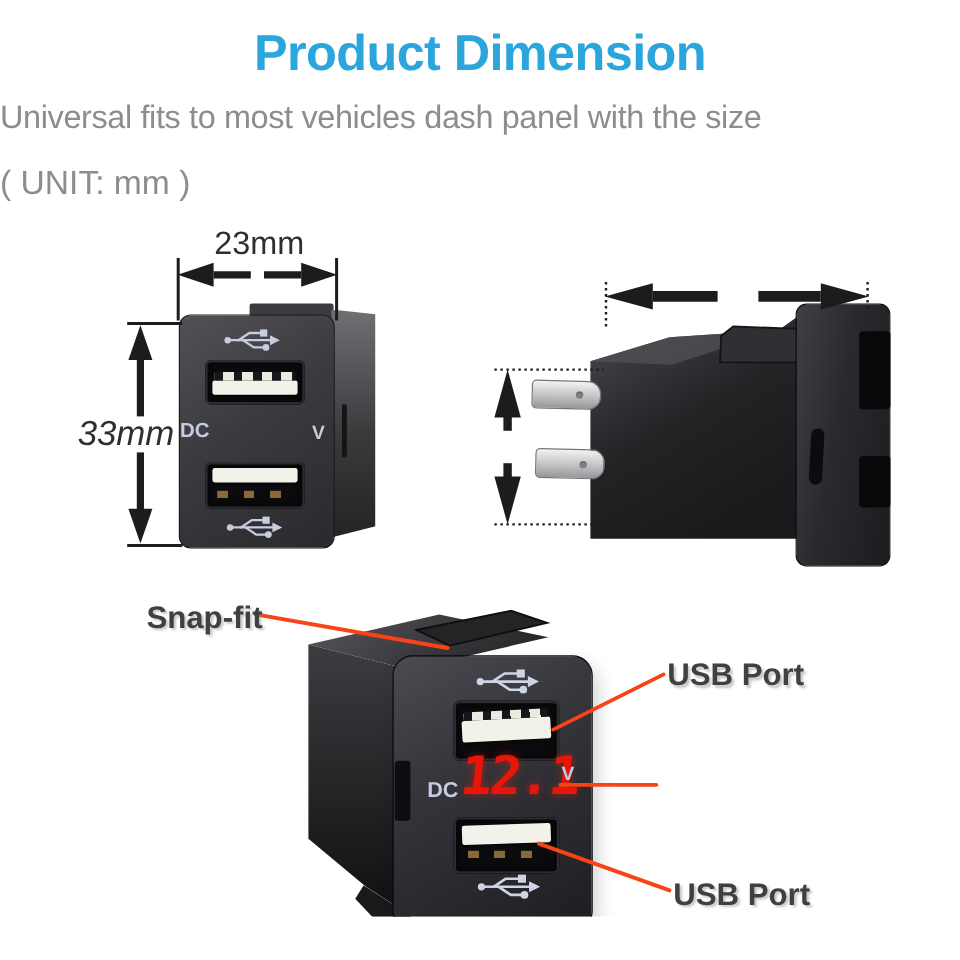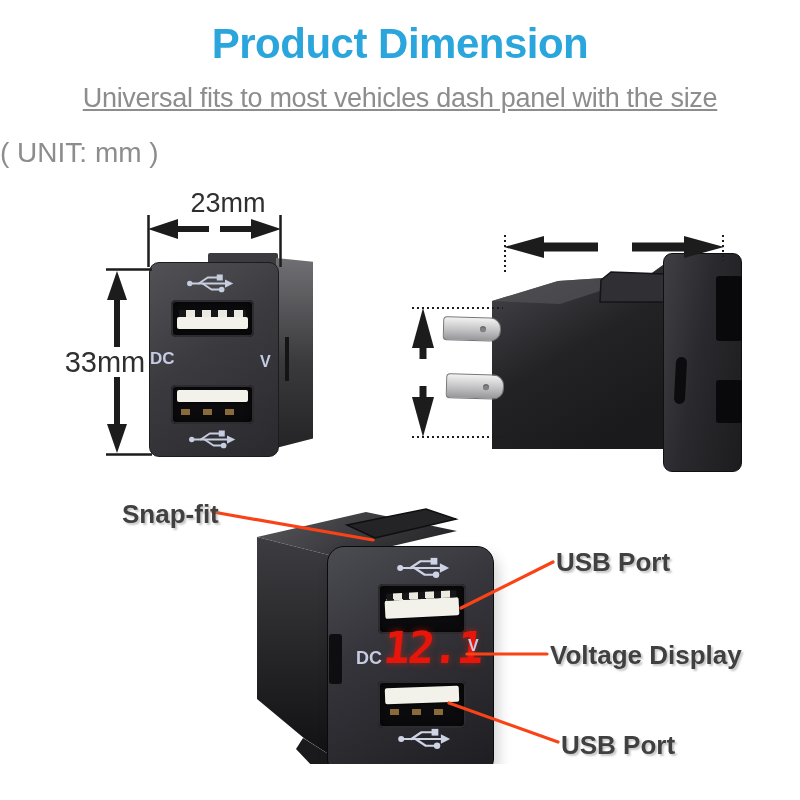--- a/index.html
+++ b/index.html
@@ -3,29 +3,29 @@
 <meta charset="utf-8">
 <style>
   html,body{margin:0;padding:0;background:#fff;}
   #stage{position:relative;width:800px;height:764px;background:#fff;overflow:hidden;
          font-family:"Liberation Sans",sans-serif;}
   #stage svg.layer{position:absolute;left:0;top:0;pointer-events:none;}
 
   
   #title{position:absolute;left:0;top:20px;width:800px;text-align:center;
          font-size:42px;font-weight:bold;color:#2ba6dc;letter-spacing:-0.5px;}
-  #subtitle{position:absolute;left:0;top:83px;width:800px;text-align:center;
-         font-size:27px;color:#8d8d8d;letter-spacing:-0.3px;text-decoration:underline;}
+  #subtitle{position:absolute;left:0;top:83px;width:800px;
+         font-size:27px;color:#8d8d8d;letter-spacing:-0.3px;}
   #unit-note{position:absolute;left:0;top:137px;width:800px;text-align:left;
          font-size:28px;color:#8d8d8d;}
 
   
   .dim{position:absolute;color:#2f2f2f;text-align:center;white-space:nowrap;}
-  #dim23{left:168px;top:188px;width:120px;font-size:27px;}
-  #dim33{left:60px; top:346px;width:90px; font-size:29px;}
+  #dim23{left:156px;top:188px;width:120px;font-size:27px;}
+  #dim33{left:60px; top:346px;width:90px; font-size:29px;font-style:italic;}
   #dim40{left:558px;top:210px;width:115px;font-size:28px;}
   #dim24{left:356px;top:356px;width:94px; font-size:29px;}
 
   
   .plate{position:absolute;box-sizing:border-box;}
   .port{position:absolute;background:#0b0b0d;border-radius:5px;
         box-shadow:inset 0 0 0 2px rgba(82,82,90,.5), inset 0 0 10px #000;}
   .tongue{position:absolute;background:#f2f1ea;border-radius:2px;
           box-shadow:0 1px 2px rgba(0,0,0,.6);}
   .comb{position:absolute;left:2px;right:2px;height:7px;top:-7px;border-radius:1px;
@@ -244,16 +244,15 @@
       <path d="M547,654 L467,654"></path>
       <path d="M558,742 L449,703"></path>
     </g>
   </svg>
 
   <div id="dim23" class="dim z4">23mm</div>
   <div id="dim33" class="dim z4">33mm</div>
 
   <div id="lbl-snapfit" class="callout z4">Snap-fit</div>
   <div id="lbl-usb-top" class="callout z4">USB Port</div>
-  <div id="lbl-voltage" class="callout z4">Voltage Display</div>
   <div id="lbl-usb-bottom" class="callout z4">USB Port</div>
 
 </div>
 
 </body></html>

